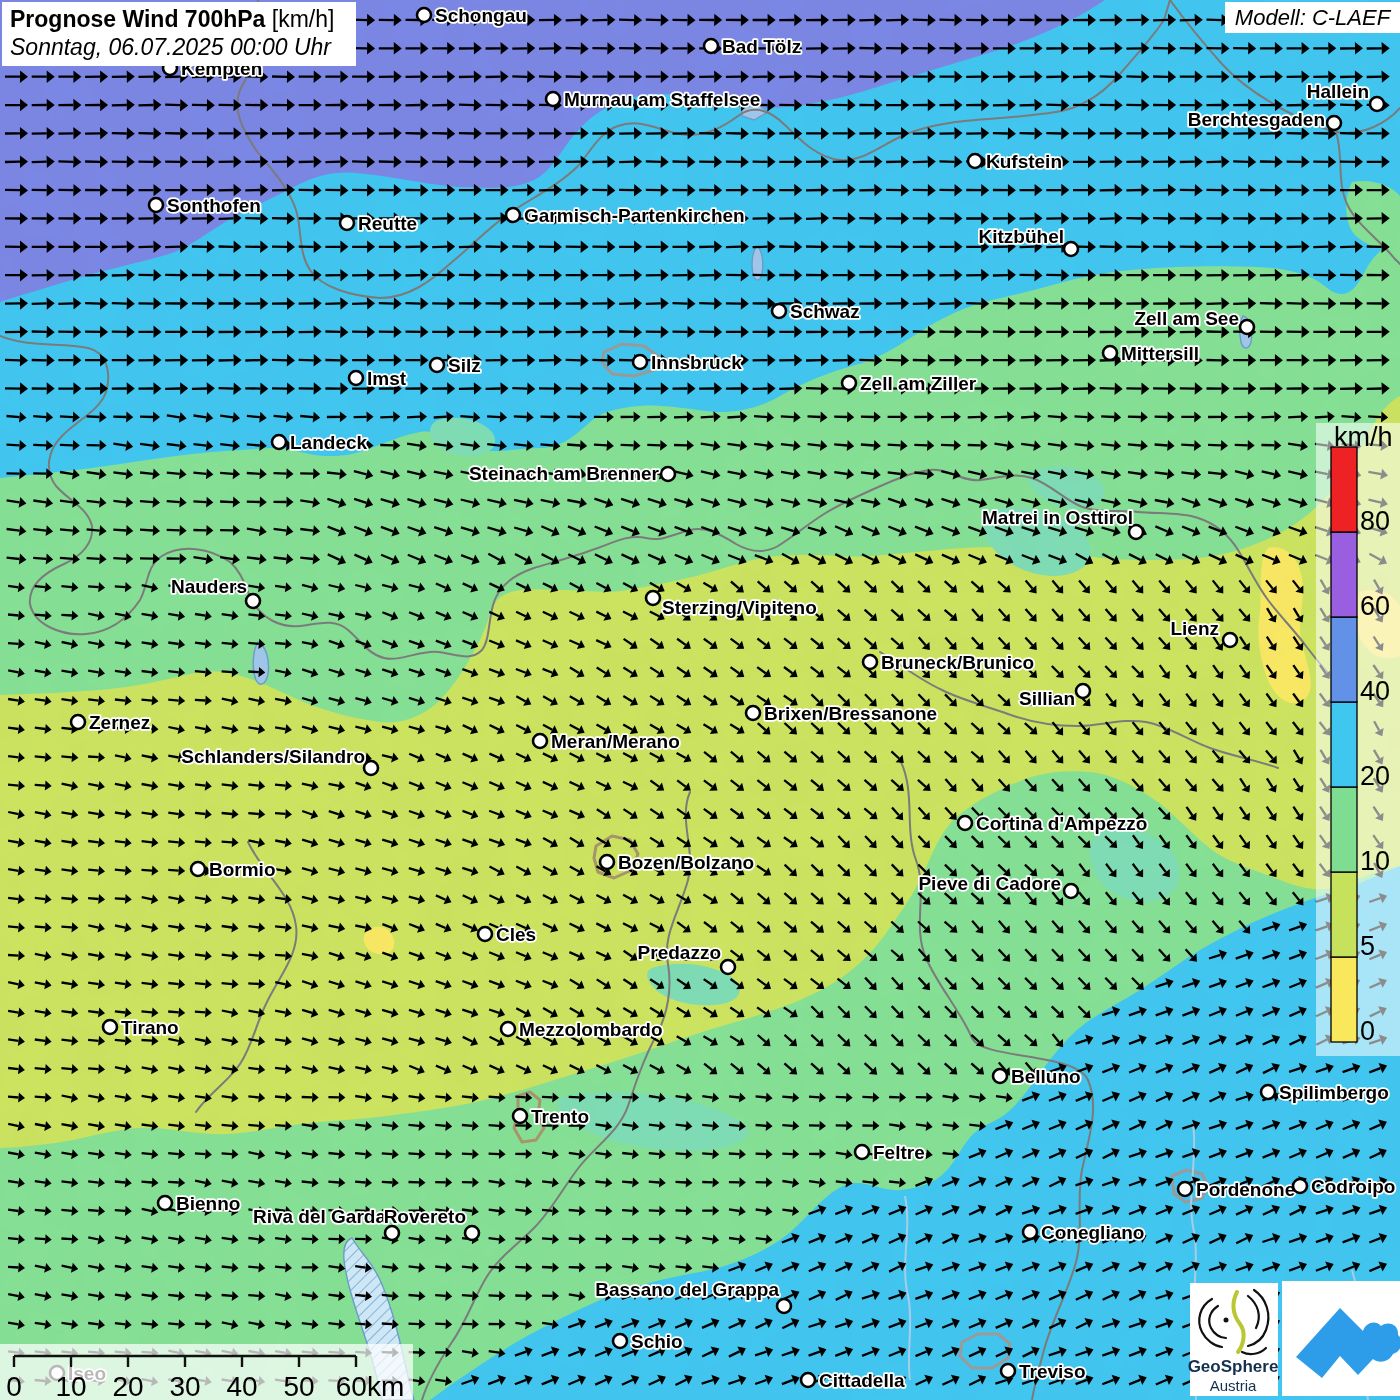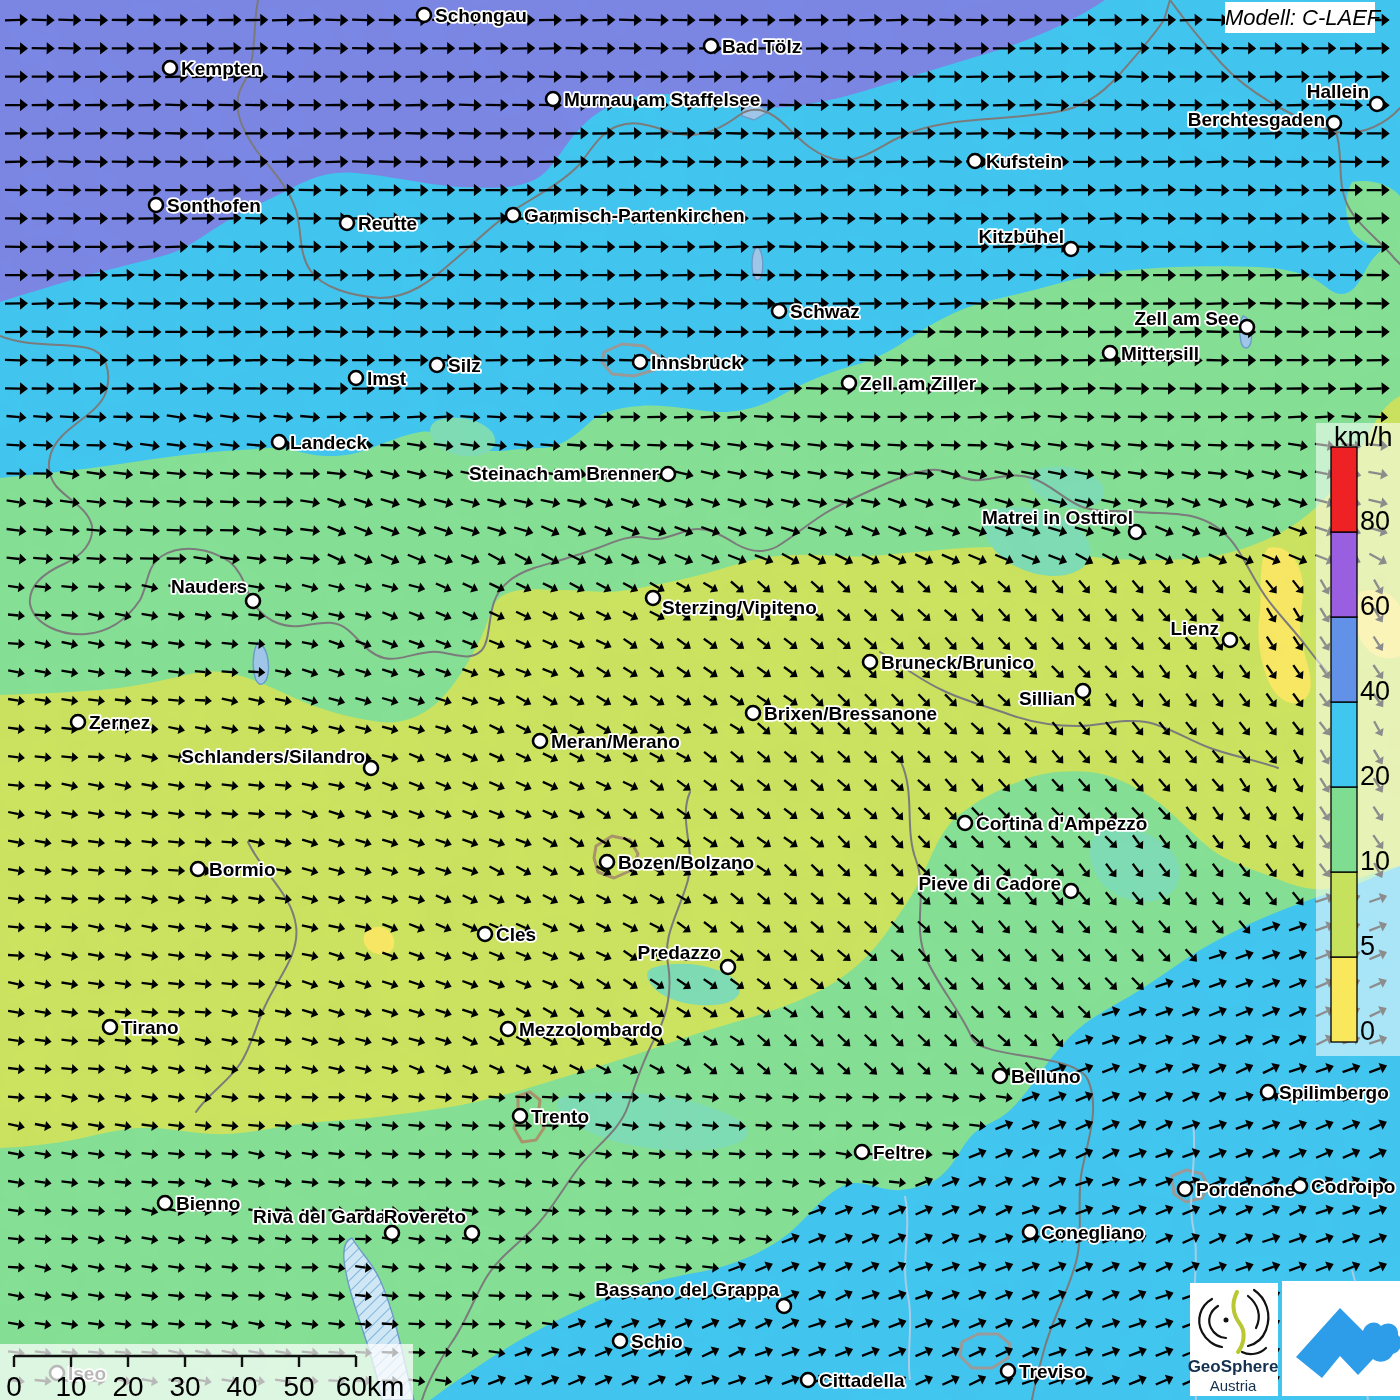--- a/index.html
+++ b/index.html
@@ -4,21 +4,21 @@
 <style>
   html,body{margin:0;padding:0;background:#fff;}
   #stage{position:relative;width:1400px;height:1400px;overflow:hidden;
          font-family:"Liberation Sans",sans-serif;}
   #stage svg{position:absolute;left:0;top:0;}
   .overlay-box{position:absolute;background:#ffffff;color:#000;}
   #title-box{left:2px;top:2px;width:354px;padding:3px 8px 5px 8px;box-sizing:border-box;}
   #title-box .t1{font-size:23px;line-height:1.25;white-space:nowrap;}
   #title-box .t1 .b{font-weight:bold;}
   #title-box .t2{font-size:23px;font-style:italic;line-height:1.2;white-space:nowrap;}
-  #model-box{left:1225px;top:2px;width:150px;height:31px;font-size:22px;font-style:italic;
+  #model-box{left:1225px;top:2px;width:175px;height:31px;font-size:22px;font-style:italic;
              text-align:center;line-height:31px;white-space:nowrap;}
   text{font-family:"Liberation Sans",sans-serif;}
   .city-label{font-weight:bold;}
 </style>
 </head>
 <body>
 
 <div id="stage">
 
 <svg id="map" width="1400" height="1400" viewBox="0 0 1400 1400" xmlns="http://www.w3.org/2000/svg">
@@ -370,15 +370,22 @@
       <path d="M1254,1290 C1266,1298 1272,1314 1266,1330 C1263,1338 1256,1344 1248,1346"></path>
       <path d="M1242,1352 C1250,1356 1260,1354 1266,1348"></path>
     </g>
     <text x="1233" y="1372" font-size="17" font-weight="bold" fill="#14304e" text-anchor="middle">GeoSphere</text>
     <text x="1233" y="1391" font-size="15" fill="#14304e" text-anchor="middle">Austria</text>
     <rect x="1282" y="1281" width="118" height="115" fill="#fff"></rect>
     <path fill="#2e9de9" d="M1296,1357 L1340,1308 L1363,1331 C1366,1322 1376,1320 1381,1326 C1390,1320 1399,1326 1398,1335 C1405,1341 1401,1352 1393,1354 C1389,1362 1379,1364 1373,1359 L1358,1375 L1340,1356 L1322,1378 Z"></path>
   </g>
 </svg>
 
+<div id="title-box" class="overlay-box">
+  <div class="t1">
+    <span class="b">Prognose Wind 700hPa</span>
+    <span>[km/h]</span>
+  </div>
+  <div class="t2">Sonntag, 06.07.2025 00:00 Uhr</div>
+</div>
 <div id="model-box" class="overlay-box">Modell: C-LAEF</div>
 
 </div>
 
 </body></html>

